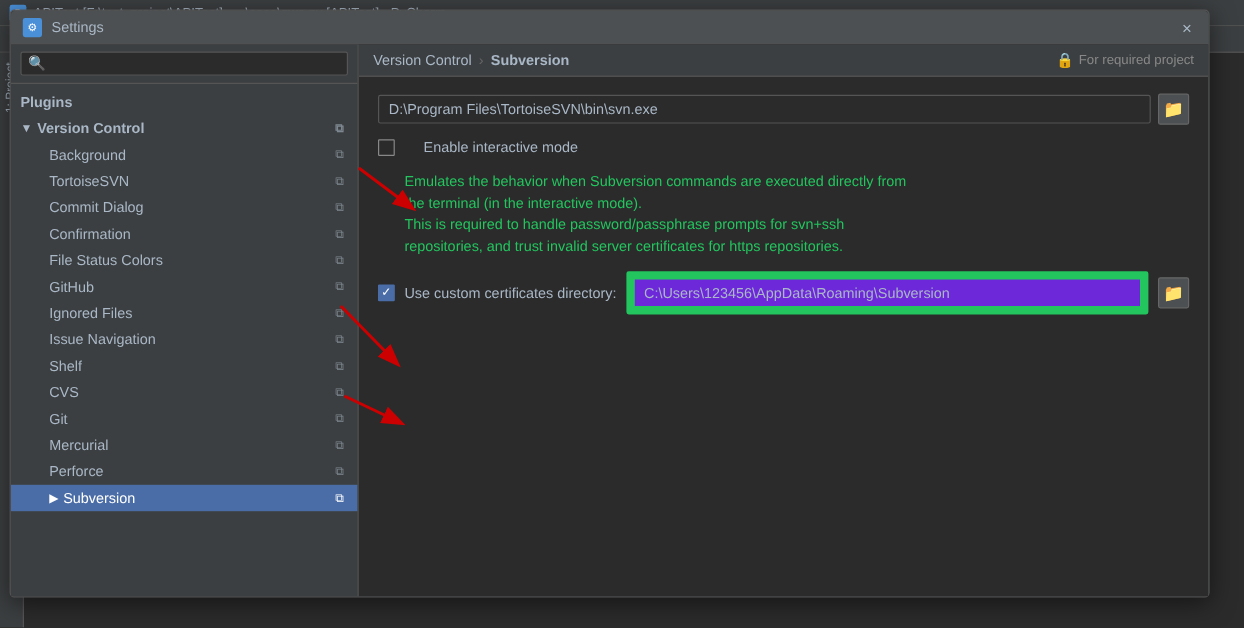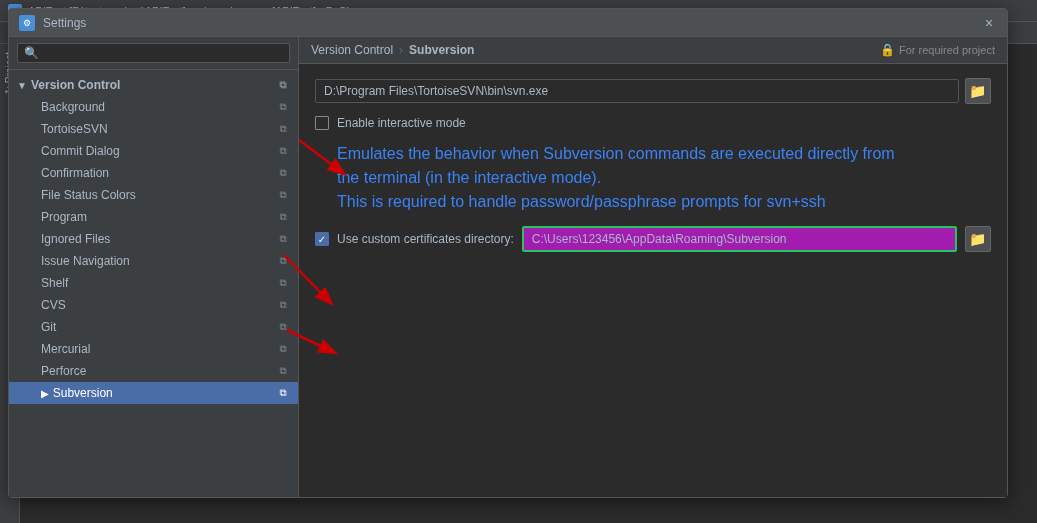--- a/index.html
+++ b/index.html
@@ -296,21 +296,21 @@
       align-items: center;
       justify-content: center;
       cursor: pointer;
       font-size: 14px;
     }
 
     
     .checkbox-row {
       display: flex;
       align-items: center;
-      gap: 8px;
+      gap: 24px;
     }
     .checkbox-box {
       width: 14px; height: 14px;
       border: 1px solid #888;
       background: #2b2b2b;
       display: flex;
       align-items: center;
       justify-content: center;
       cursor: pointer;
       border-radius: 1px;
@@ -322,36 +322,36 @@
       font-size: 10px;
     }
     .checkbox-label {
       font-size: 12px;
       color: #a9b7c6;
     }
 
     
     .description-block {
       margin-left: 22px;
-      font-size: 16px;
-      color: #3b82f6;
+      font-size: 12px;
+      color: #22c55e;
       line-height: 1.5;
     }
 
     
     .config-row {
       display: flex;
       align-items: center;
       gap: 8px;
       margin-left: 0;
     }
     .config-field {
       flex: 1;
-      background: #a21caf;
-      border: 2px solid #22c55e;
+      background: #6d28d9;
+      border: 7px solid #22c55e;
       border-radius: 2px;
       padding: 4px 8px;
       font-size: 12px;
       color: #a9b7c6;
       outline: none;
     }
 
     
     .plugins-header {
       padding: 4px 8px;
@@ -401,20 +401,23 @@
       <div class="nav-panel">
 
         <div class="search-bar">
           <div class="search-input-wrapper">
             <input type="text" placeholder="🔍" style="">
           </div>
         </div>
 
         <div class="nav-tree">
 
+          <div class="plugins-header">
+            <span>Plugins</span>
+          </div>
 
           <div class="nav-section-header">
             <span class="nav-triangle">▼</span>
             <span>Version Control</span>
             <span class="nav-item-icon" style="margin-left:auto;">⧉</span>
           </div>
 
           <div class="nav-item">
             <span>Background</span>
             <span class="nav-item-icon">⧉</span>
@@ -429,21 +432,21 @@
           </div>
           <div class="nav-item">
             <span>Confirmation</span>
             <span class="nav-item-icon">⧉</span>
           </div>
           <div class="nav-item">
             <span>File Status Colors</span>
             <span class="nav-item-icon">⧉</span>
           </div>
           <div class="nav-item">
-            <span>Program</span>
+            <span>GitHub</span>
             <span class="nav-item-icon">⧉</span>
           </div>
           <div class="nav-item">
             <span>Ignored Files</span>
             <span class="nav-item-icon">⧉</span>
           </div>
           <div class="nav-item">
             <span>Issue Navigation</span>
             <span class="nav-item-icon">⧉</span>
           </div>
@@ -498,20 +501,21 @@
 
           <div class="checkbox-row">
             <div class="checkbox-box"></div>
             <span class="checkbox-label">Enable interactive mode</span>
           </div>
 
           <div class="description-block">
             <div>Emulates the behavior when Subversion commands are executed directly from</div>
             <div>the terminal (in the interactive mode).</div>
             <div>This is required to handle password/passphrase prompts for svn+ssh</div>
+            <div>repositories, and trust invalid server certificates for https repositories.</div>
           </div>
 
           <div class="config-row">
             <div class="checkbox-box checked">✓</div>
             <span class="checkbox-label">Use custom certificates directory:</span>
             <input class="config-field" type="text" value="C:\Users\123456\AppData\Roaming\Subversion" style="">
             <div class="folder-btn">📁</div>
           </div>
         </div>
 

